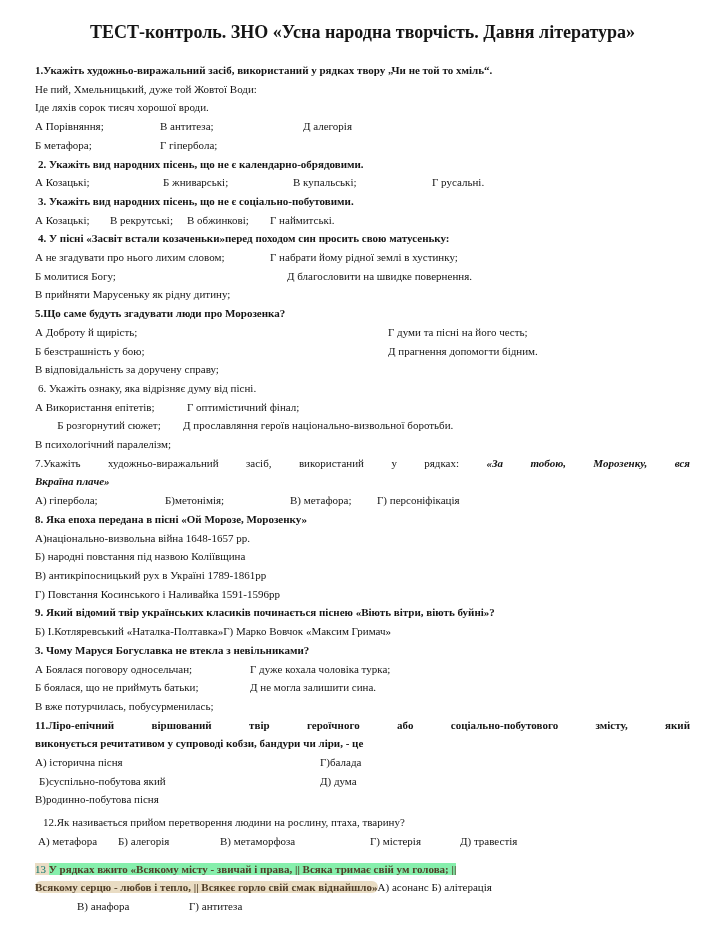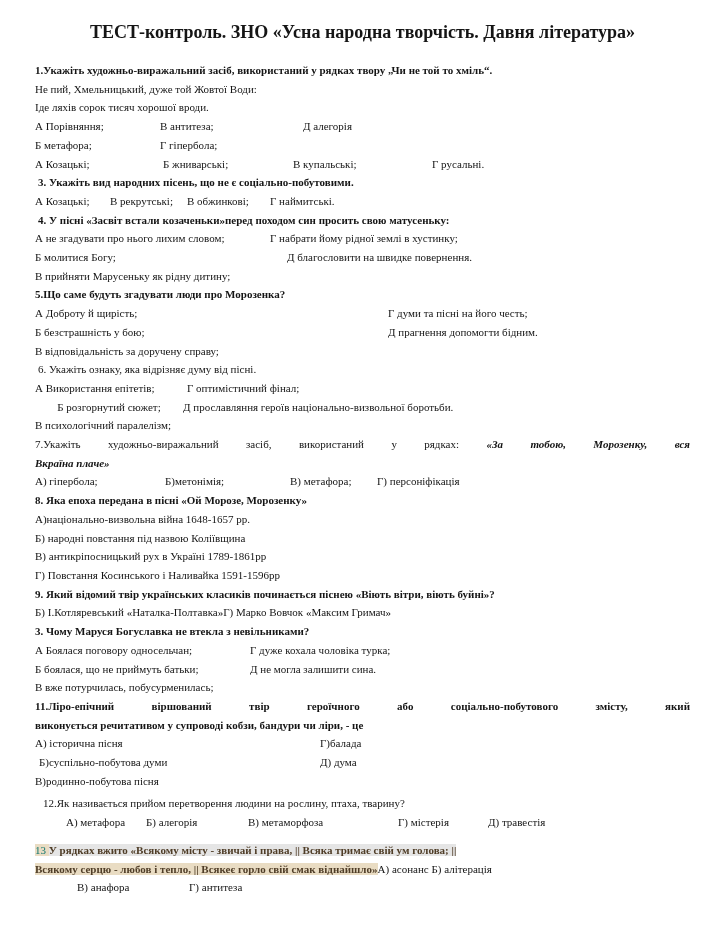--- a/index.html
+++ b/index.html
@@ -53,20 +53,21 @@
   <div class="title">ТЕСТ-контроль. ЗНО «Усна народна творчість. Давня література»</div>
   <div>
       <div class="question">
         <div class="line"><span class="b">1.Укажіть художньо-виражальний засіб, використаний у рядках твору „Чи не той то хміль“.</span></div>
         <div class="line"><span class="">Не пий, Хмельницький, дуже той Жовтої Води:</span></div>
         <div class="line"><span class="">Іде ляхів сорок тисяч хорошої вроди.</span></div>
         <div class="line"><span class="cell" style="min-width: 125px;">А Порівняння;</span><span class="cell" style="min-width: 143px;">В антитеза;</span><span class="">Д алегорія</span></div>
         <div class="line"><span class="cell" style="min-width: 125px;">Б метафора;</span><span class="">Г гіпербола;</span></div>
       </div>
       <div class="question">
+        <div class="line" style="padding-left: 3px;"><span class="b">2. Укажіть вид народних пісень, що не є календарно-обрядовими.</span></div>
         <div class="line"><span class="cell" style="min-width: 128px;">А Козацькі;</span><span class="cell" style="min-width: 130px;">Б жниварські;</span><span class="cell" style="min-width: 139px;">В купальські;</span><span class="">Г русальні.</span></div>
       </div>
       <div class="question">
         <div class="line" style="padding-left: 3px;"><span class="b">3. Укажіть вид народних пісень, що не є соціально-побутовими.</span></div>
         <div class="line"><span class="cell" style="min-width: 75px;">А Козацькі;</span><span class="cell" style="min-width: 77px;">В рекрутські;</span><span class="cell" style="min-width: 83px;">В обжинкові;</span><span class="">Г наймитські.</span></div>
       </div>
       <div class="question">
         <div class="line" style="padding-left: 3px;"><span class="b">4. У пісні «Засвіт встали козаченьки»перед походом син просить свою матусеньку:</span></div>
         <div class="line"><span class="cell" style="min-width: 235px;">А не згадувати про нього лихим словом;</span><span class="">Г набрати йому рідної землі в хустинку;</span></div>
         <div class="line"><span class="cell" style="min-width: 252px;">Б молитися Богу;</span><span class="">Д благословити на швидке повернення.</span></div>
@@ -103,26 +104,26 @@
       <div class="question">
         <div class="line"><span class="b">3. Чому Маруся Богуславка не втекла з невільниками?</span></div>
         <div class="line"><span class="cell" style="min-width: 215px;">А Боялася поговору односельчан;</span><span class="">Г дуже кохала чоловіка турка;</span></div>
         <div class="line"><span class="cell" style="min-width: 215px;">Б боялася, що не приймуть батьки;</span><span class="">Д не могла залишити сина.</span></div>
         <div class="line"><span class="">В вже потурчилась, побусурменилась;</span></div>
       </div>
       <div class="question">
         <div class="line justify"><span class="b">11.Ліро-епічний віршований твір героїчного або соціально-побутового змісту, який</span></div>
         <div class="line"><span class="b">виконується речитативом у супроводі кобзи, бандури чи ліри, - це</span></div>
         <div class="line"><span class="cell" style="min-width: 285px;">А) історична пісня</span><span class="">Г)балада</span></div>
-        <div class="line" style="padding-left: 4px;"><span class="cell" style="min-width: 281px;">Б)суспільно-побутова думи</span><span class="">Д) дума</span></div>
+        <div class="line" style="padding-left: 4px;"><span class="cell" style="min-width: 281px;">Б)суспільно-побутова який</span><span class="">Д) дума</span></div>
         <div class="line"><span class="">В)родинно-побутова пісня</span></div>
       </div>
       <div class="question">
         <div class="line" style="padding-left: 8px; margin-top: 4px;"><span class="">12.Як називається прийом перетворення людини на рослину, птаха, тварину?</span></div>
-        <div class="line" style="padding-left: 3px;"><span class="cell" style="min-width: 80px; margin-left: 28px;">А) метафора </span><span class="cell" style="min-width: 102px;">Б) алегорія</span><span class="cell" style="min-width: 150px;">В) метаморфоза</span><span class="cell" style="min-width: 90px;">Г) містерія</span><span class="">Д) травестія</span></div>
+        <div class="line" style="padding-left: 3px;"><span class="cell" style="min-width: 80px;">А) метафора </span><span class="cell" style="min-width: 102px;">Б) алегорія</span><span class="cell" style="min-width: 150px;">В) метаморфоза</span><span class="cell" style="min-width: 90px;">Г) містерія</span><span class="">Д) травестія</span></div>
       </div>
       <div class="question">
-        <div class="line" style="margin-top: 9px;"><span class="" style="background: rgb(233, 220, 195); color: #0f766e;">13 </span><span class="b" style="background: #e5e5e5; color: rgb(79, 61, 39);">У рядках вжито «Всякому місту - звичай і права, || Всяка тримає свій ум голова; ||</span></div>
-        <div class="line"><span class="b" style="background: rgb(233, 220, 195); color: rgb(79, 61, 39);">Всякому серцю - любов і тепло, || Всякеє горло свій смак віднайшло»</span><span class="">А) асонанс Б) алітерація</span></div>
+        <div class="line" style="margin-top: 9px;"><span class="" style="background: rgb(233, 220, 195); color: #0f766e;">13 </span><span class="b" style="background: #86efac; color: rgb(79, 61, 39);">У рядках вжито «Всякому місту - звичай і права, || Всяка тримає свій ум голова; ||</span></div>
+        <div class="line"><span class="b" style="background: rgb(233, 220, 195); color: rgb(79, 61, 39); border-radius: 7px;">Всякому серцю - любов і тепло, || Всякеє горло свій смак віднайшло»</span><span class="">А) асонанс Б) алітерація</span></div>
         <div class="line" style="padding-left: 42px;"><span class="cell" style="min-width: 112px;">В) анафора</span><span class="">Г) антитеза</span></div>
       </div>
     </div>
 </div>
 
 </body></html>

